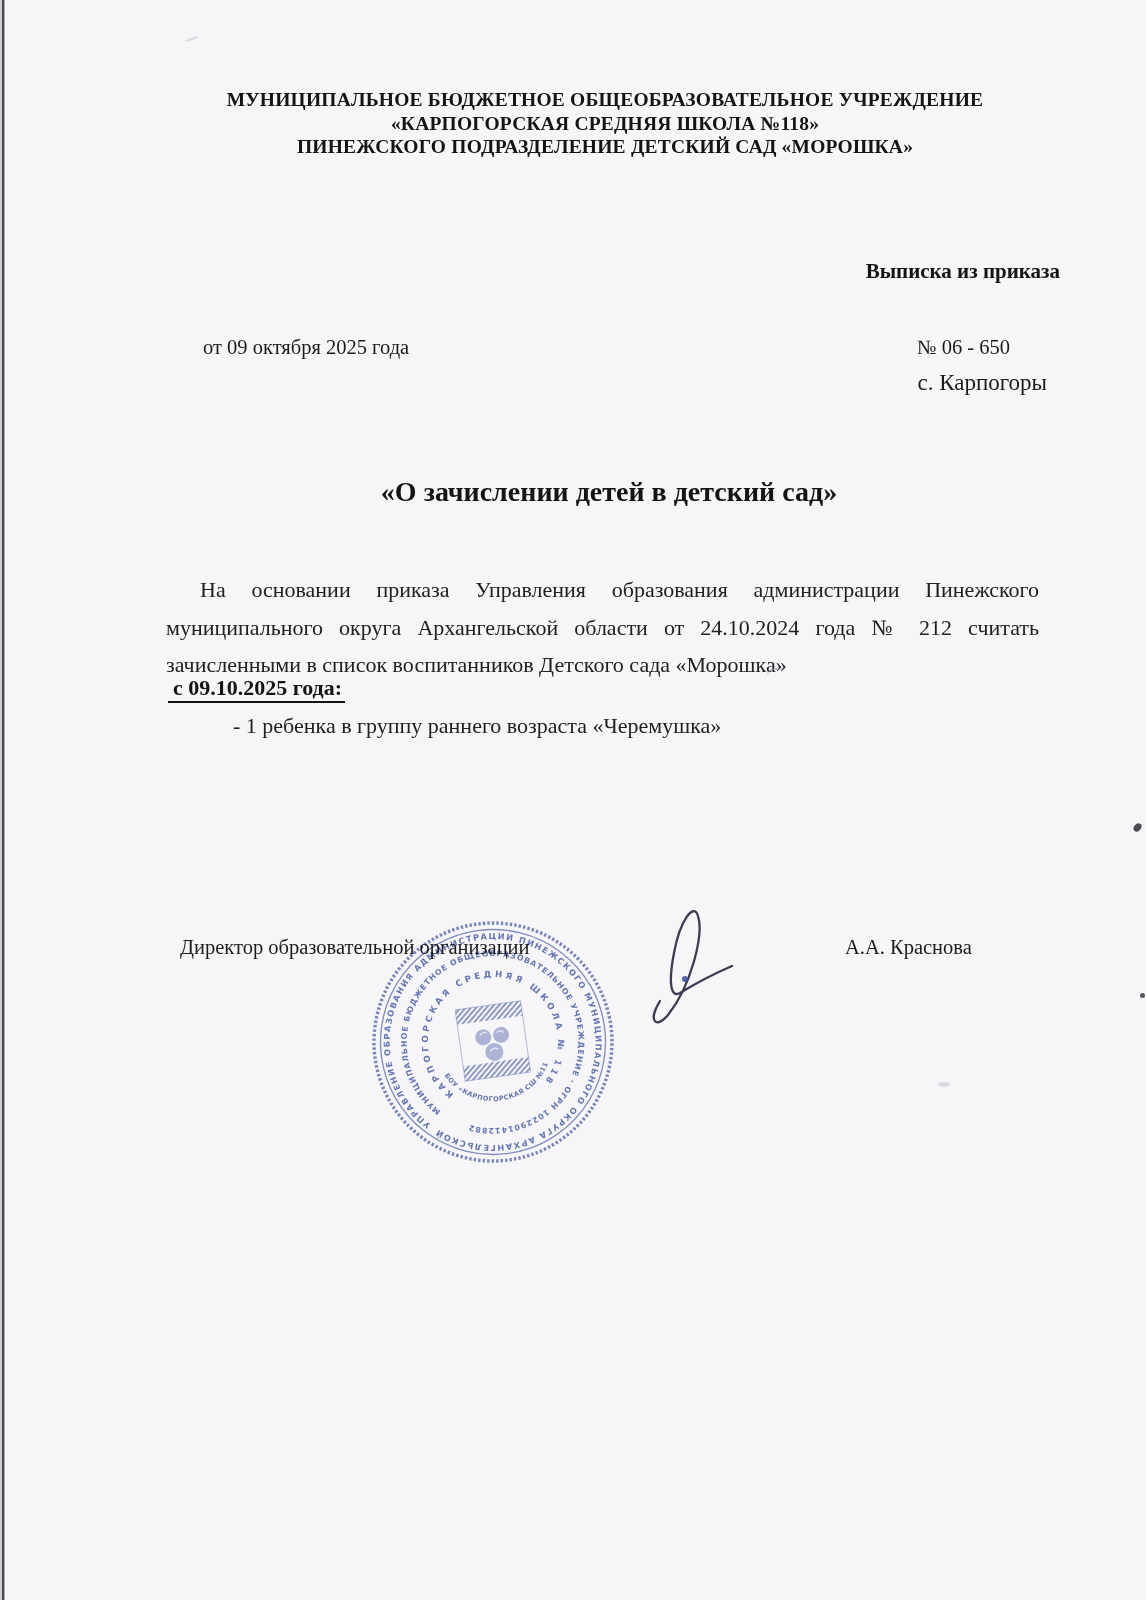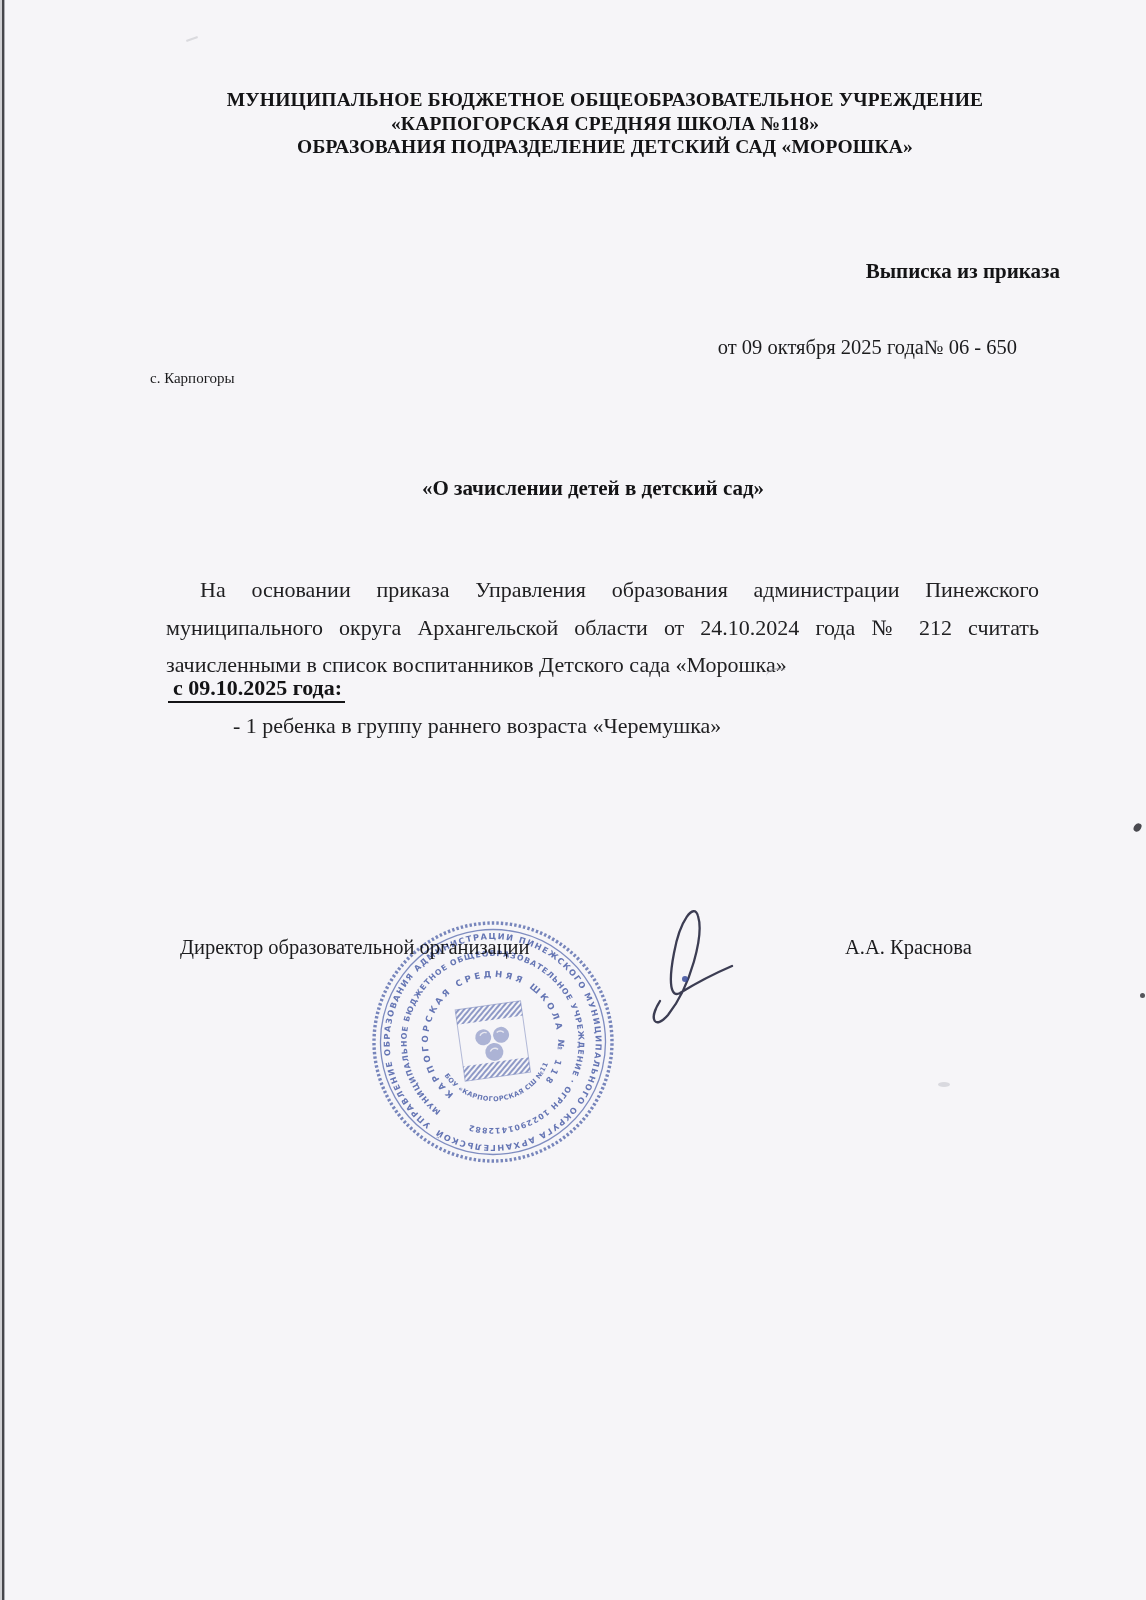--- a/index.html
+++ b/index.html
@@ -4,25 +4,25 @@
 <style>
   html,body{margin:0;padding:0;}
   body{background:#e9e8ec;font-family:"Liberation Serif","DejaVu Serif",serif;}
   .page{position:relative;width:1146px;height:1600px;background:#f6f5f8;overflow:hidden;color:#1b1b1d;}
   .scan-edge{position:absolute;left:0;top:0;bottom:0;width:7px;
     background:linear-gradient(to right,#cfcfd3 0 2px,#46464b 2px 4px,#aeaeb4 4px 5px,rgba(246,245,248,0) 5px);}
   .header{position:absolute;top:88px;left:150px;width:910px;text-align:center;
     font-weight:bold;font-size:19.5px;line-height:23.5px;letter-spacing:.2px;color:#141416;}
   .doc-type{position:absolute;top:259px;left:150px;width:910px;text-align:right;
     font-weight:bold;font-size:21px;color:#141416;}
-  .date-row{position:absolute;top:336px;left:210px;width:807px;display:flex;
-    justify-content:flex-end;font-size:20.5px;}
-  .place{position:absolute;top:370px;left:150px;width:910px;text-align:left;font-size:15px;}
-  .subject{position:absolute;top:476px;left:138px;width:910px;text-align:center;
-    font-weight:bold;font-size:21px;color:#141416;}
+  .date-row{position:absolute;top:336px;left:203px;width:807px;display:flex;
+    justify-content:space-between;font-size:20.5px;}
+  .place{position:absolute;top:370px;left:137px;width:910px;text-align:right;font-size:23px;}
+  .subject{position:absolute;top:476px;left:154px;width:910px;text-align:center;
+    font-weight:bold;font-size:28px;color:#141416;}
   .body-par{position:absolute;top:563px;left:166px;width:873px;font-size:22px;line-height:37.5px;color:#202022;}
   .jline{text-align:justify;text-align-last:justify;}
   .jline.indent{text-indent:34px;margin-top:8px;}
   .effective{position:absolute;top:675px;left:168px;font-size:22px;font-weight:bold;color:#141416;
     border-bottom:2.2px solid #141416;padding:0 3px 0 5px;}
   .list-item{position:absolute;top:713px;left:233px;font-size:22px;color:#202022;}
   .sig-row{position:absolute;top:936px;left:0;width:1146px;font-size:20.5px;}
   .sig-title{position:absolute;left:180px;top:0;}
   .sig-name{position:absolute;left:845px;top:0;}
   .stamp-svg{position:absolute;left:366px;top:915px;width:254px;height:254px;
@@ -42,21 +42,21 @@
 </head>
 <body>
 
 <div class="page">
   <div class="scan-edge"></div>
   <div class="scratch"></div>
 
   <div class="header">
     <div>МУНИЦИПАЛЬНОЕ БЮДЖЕТНОЕ ОБЩЕОБРАЗОВАТЕЛЬНОЕ УЧРЕЖДЕНИЕ</div>
     <div>«КАРПОГОРСКАЯ СРЕДНЯЯ ШКОЛА №118»</div>
-    <div>ОБРАЗОВАНИЯ ПОДРАЗДЕЛЕНИЕ ДЕТСКИЙ САД «МОРОШКА»</div>
+    <div>ПИНЕЖСКОГО ПОДРАЗДЕЛЕНИЕ ДЕТСКИЙ САД «МОРОШКА»</div>
   </div>
 
   <div class="doc-type">Выписка из приказа</div>
 
   <div class="date-row">
     <span>от 09 октября 2025 года</span>
     <span>№ 06 - 650</span>
   </div>
 
   <div class="place">с. Карпогоры</div>

